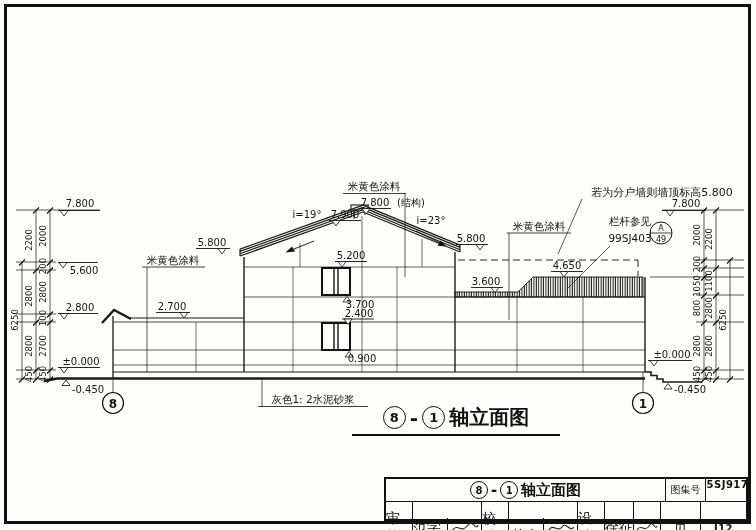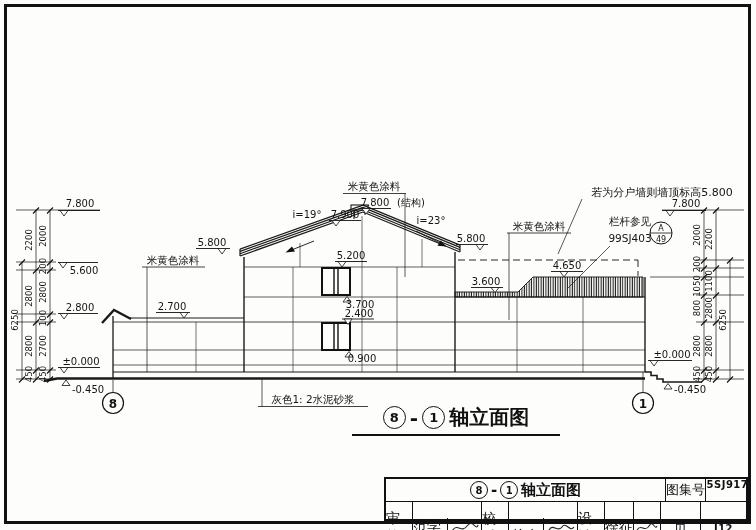--- a/index.html
+++ b/index.html
@@ -16,21 +16,21 @@
   #tb{position:absolute;left:384px;top:477px;width:364px;height:44px;border:2px solid #111;
       box-sizing:border-box;display:flex;flex-direction:column;background:#fdfdfb;}
   #tb .r1{flex:1 1 55%;display:flex;border-bottom:1px solid #111;}
   #tb .r2{flex:1 1 45%;display:flex;}
   #tb .cell{border-right:1px solid #111;display:flex;align-items:center;justify-content:center;
             box-sizing:border-box;overflow:hidden;}
   #tb .cell:last-child{border-right:none;}
   .bigtitle{flex:0 0 280px;gap:3px;font-weight:bold;font-size:15px;}
   .circ2{display:inline-flex;width:16px;height:16px;border:1.4px solid #111;border-radius:50%;
          align-items:center;justify-content:center;font-size:10px;font-weight:bold;flex:0 0 auto;}
-  .lab{font-size:13px;}
+  .lab{font-size:10px;}
   .val{font-size:10px;font-weight:bold;letter-spacing:.5px;}
   .n{font-size:14px;}
   .w28{flex:0 0 27px;} .w36{flex:0 0 35px;margin-top:16px;} .w35{flex:0 0 34px;} .w30{flex:0 0 29px;}
   .w43{flex:0 0 40px;} .grow{flex:1 1 auto;}
 </style>
 </head>
 <body>
 
 <div id="sheet">
   <div id="frame"></div>

